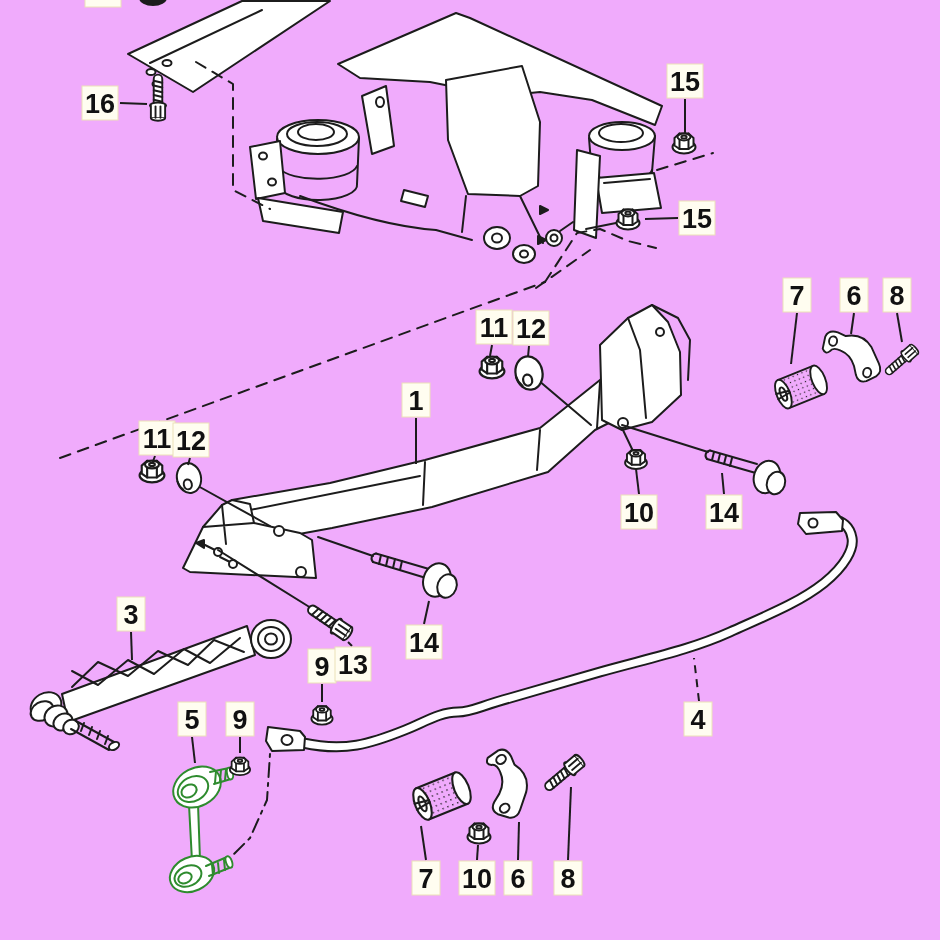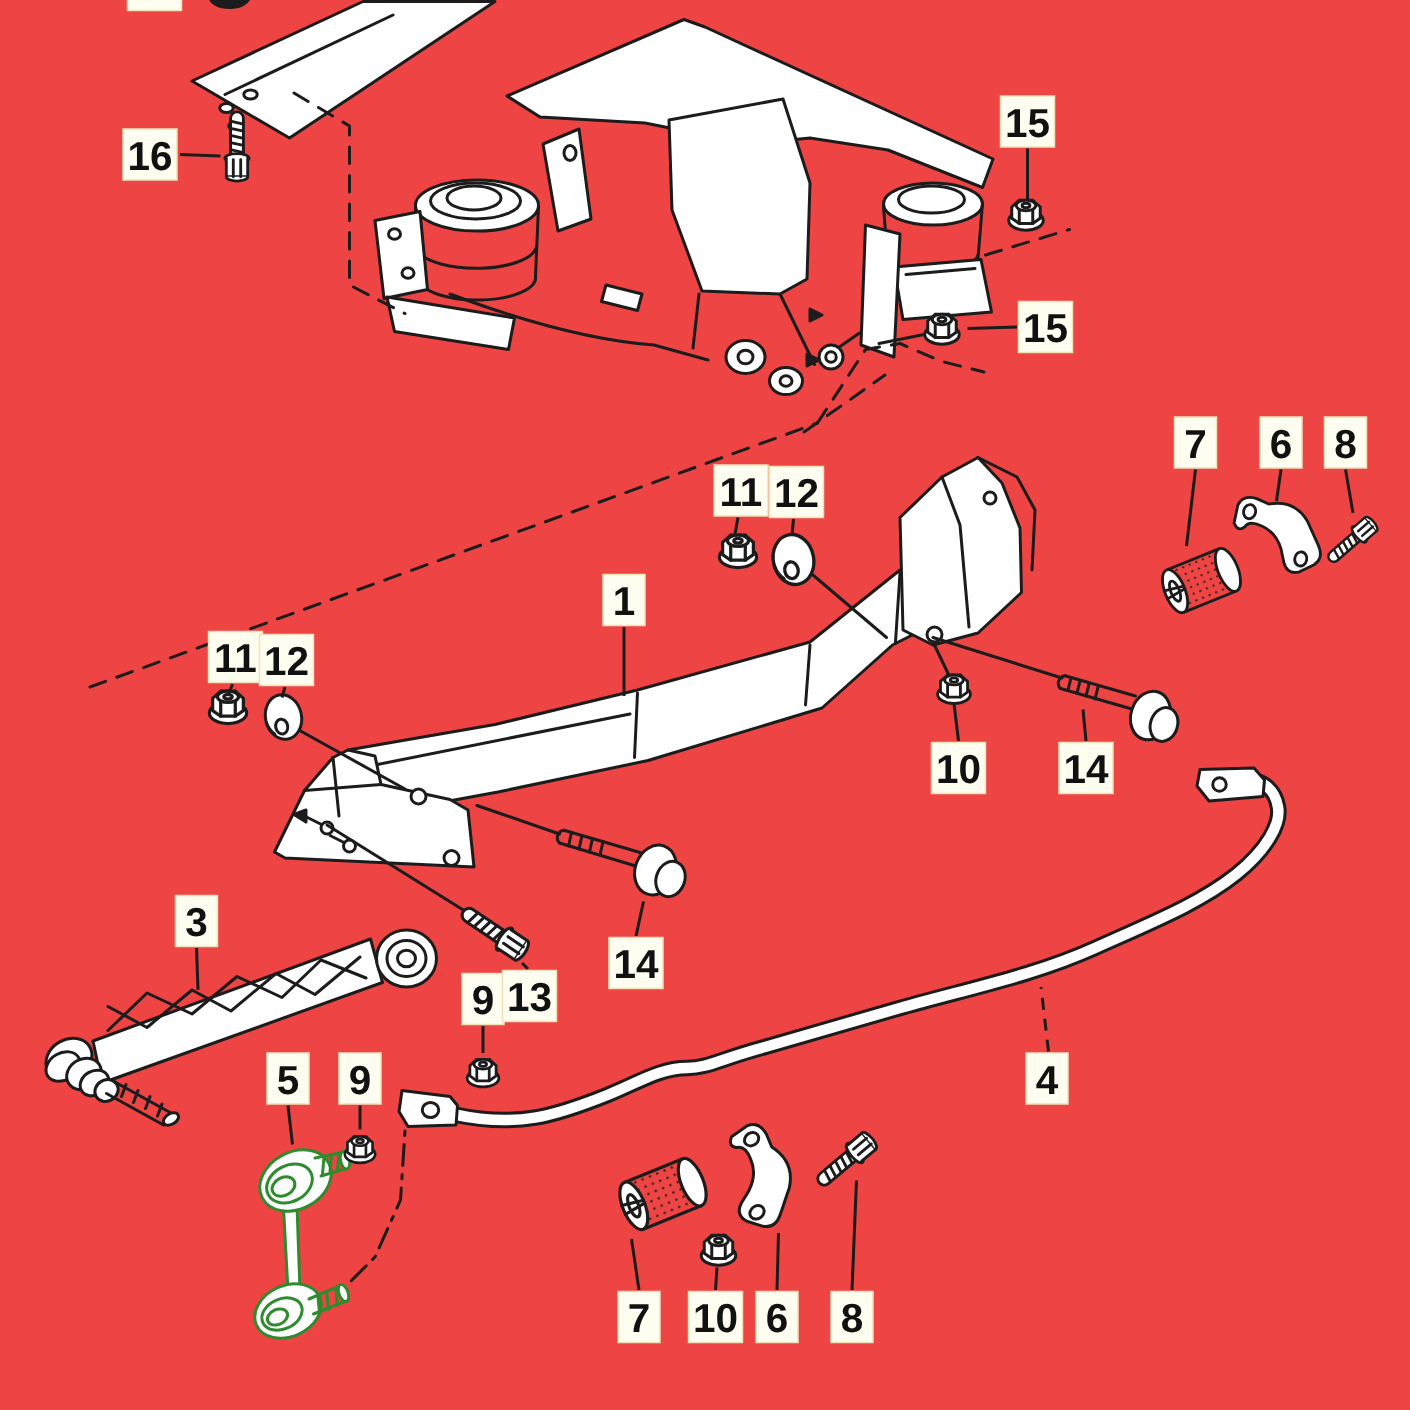--- a/index.html
+++ b/index.html
@@ -5,21 +5,21 @@
   html,body{margin:0;padding:0;background:#fff;}
   #stage{position:relative;width:940px;height:940px;background:#fff;overflow:hidden;
          font-family:"Liberation Sans", sans-serif;}
   svg{display:block}
   .label-text{font-family:"Liberation Sans",sans-serif;font-weight:bold;font-size:27px;}
   .leader{fill:none;}
 </style>
 </head>
 <body>
 
-<div id="stage" style="background: #ef4444;">
+<div id="stage" style="background: #f0abfc;">
 <svg id="cv" width="940" height="940" viewBox="0 0 940 940">
   <defs>
     <pattern id="stip" patternUnits="userSpaceOnUse" width="5" height="5">
       <circle cx="1.5" cy="1.5" r="0.75" fill="#1c1c1c"></circle>
     </pattern>
 
     <g id="sym-nut" fill="#fff">
       <ellipse cx="0" cy="4" rx="11.5" ry="6.5"></ellipse>
       <path d="M-9.5,-5 L-4.5,-9.5 L4.5,-9.5 L9.5,-5 L9.5,2.5 L4.5,6 L-4.5,6 L-9.5,2.5 Z"></path>
       <line x1="-4.5" y1="-9.5" x2="-4.5" y2="6"></line>

